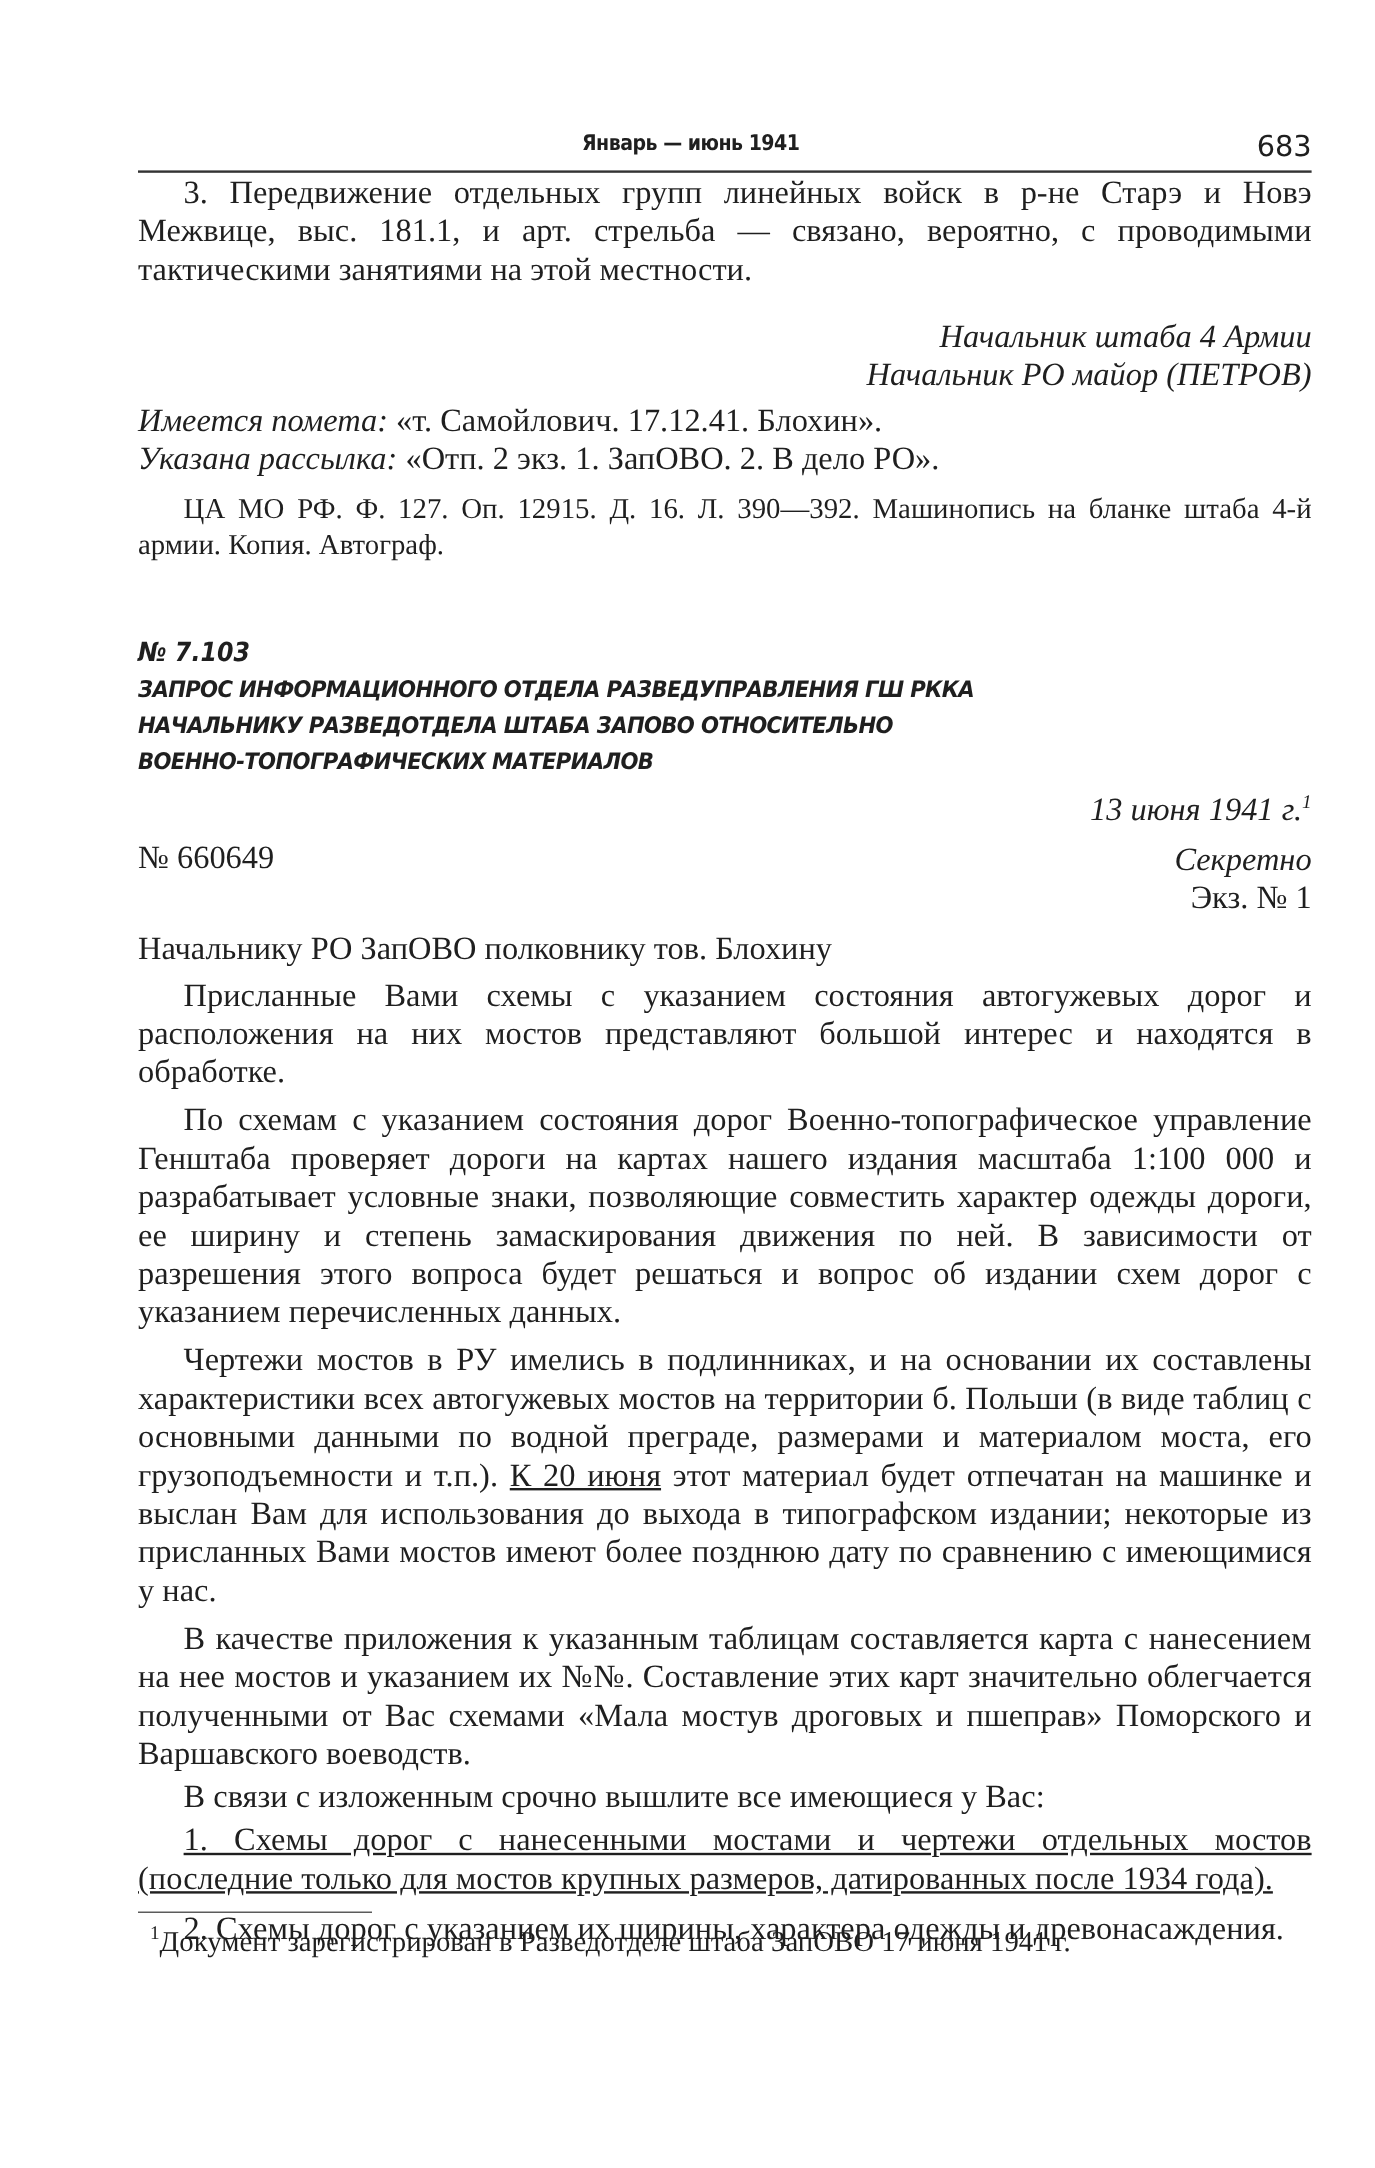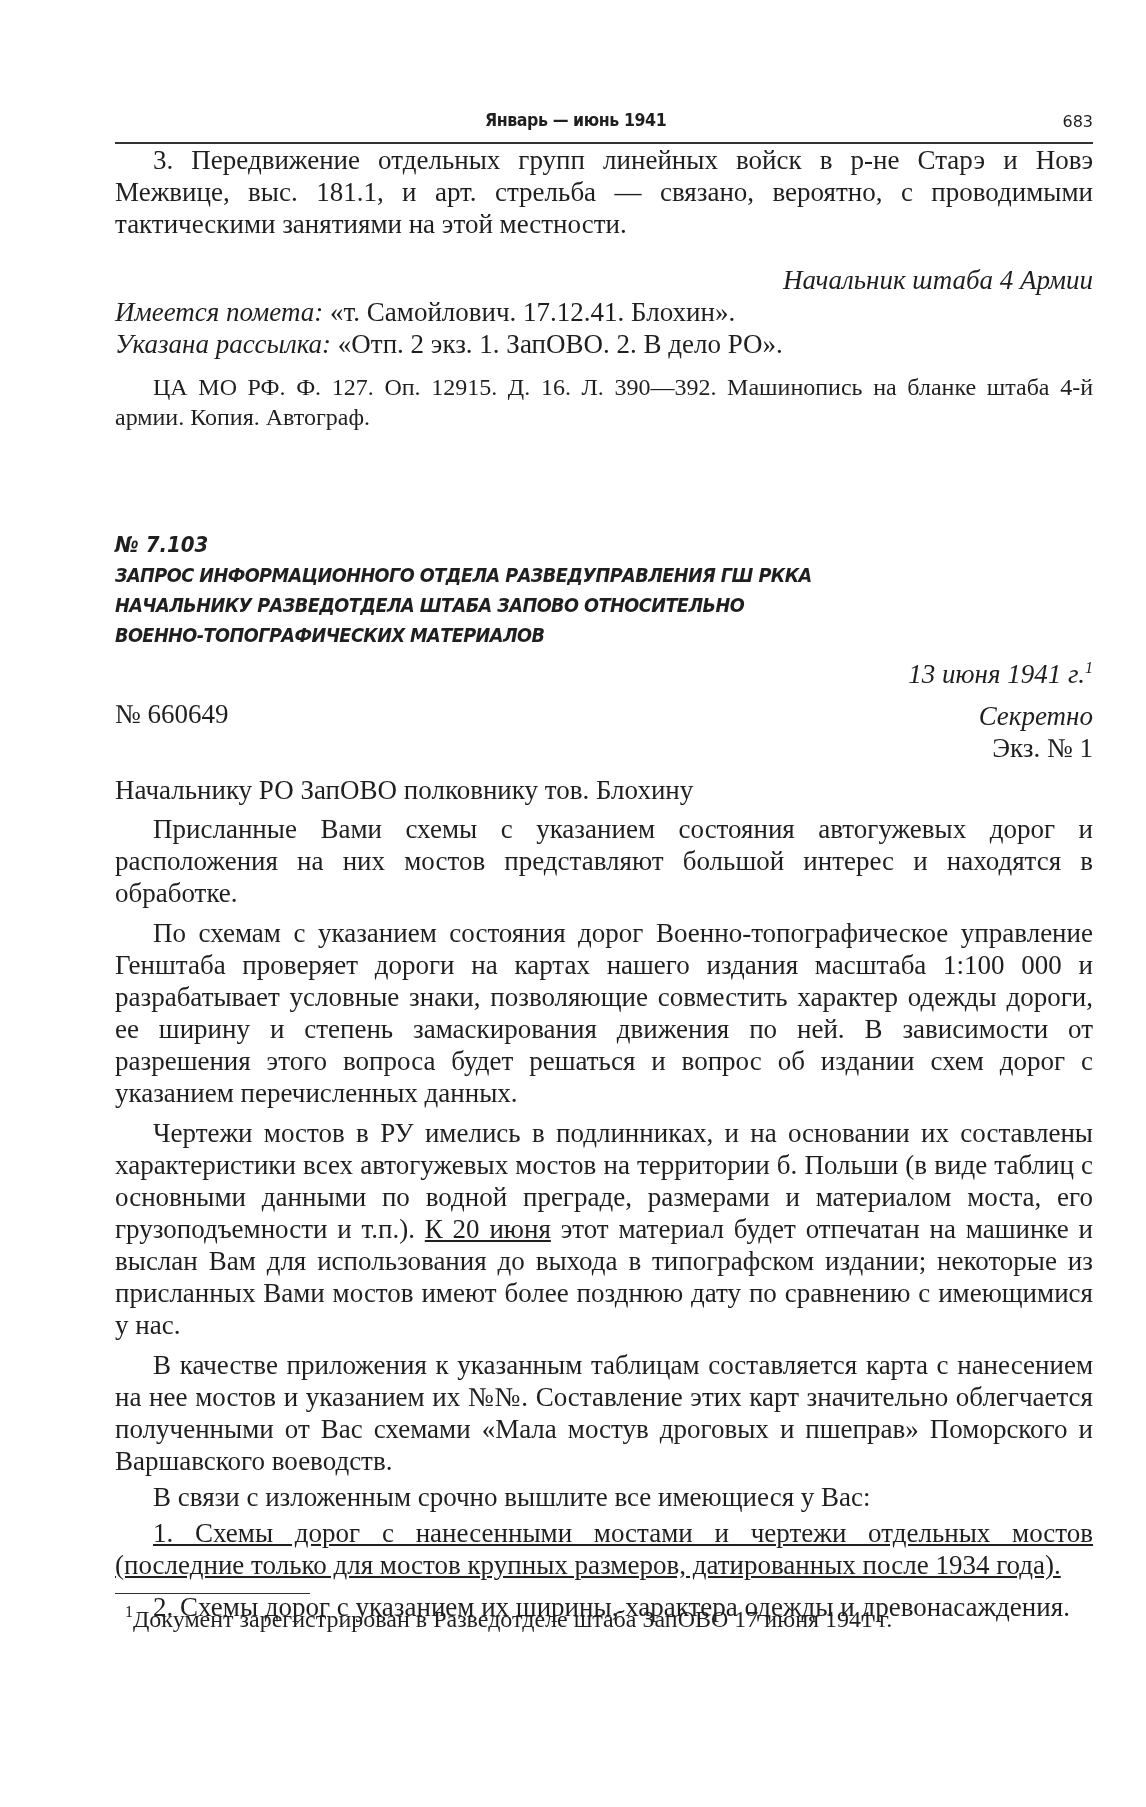--- a/index.html
+++ b/index.html
@@ -1,20 +1,20 @@
 <!DOCTYPE html>
 <html><head>
 <meta charset="utf-8">
 <style>
   html, body { margin: 0; padding: 0; background: #ffffff; }
   body { width: 1146px; height: 1807px; position: relative; overflow: hidden; color: #1f1f1f; }
   .page { position: absolute; left: 115px; top: 0; width: 978px; font-family: "Liberation Serif", serif; font-size: 27px; line-height: 32px; }
   .running-head { position: absolute; top: 108px; left: 0; width: 978px; height: 34px; border-bottom: 2px solid #333; font-family: "DejaVu Sans", sans-serif; }
   .running-title { position: absolute; left: 370px; bottom: 6px; font-size: 18px; font-weight: bold; letter-spacing: -0.5px; transform: scaleX(0.88); transform-origin: left bottom; }
-  .page-number { position: absolute; right: 0; bottom: 4px; font-size: 16px; font-weight: normal; }
+  .page-number { position: absolute; right: 0; bottom: 4px; font-size: 24px; font-weight: normal; }
   .block { position: absolute; left: 0; width: 978px; }
   p { margin: 0; text-align: justify; }
   .indent { text-indent: 38px; }
   .right { text-align: right; }
   .it { font-style: italic; }
   .small { font-size: 24px; line-height: 30px; }
   .doc-num { font-family: "DejaVu Sans", sans-serif; font-weight: bold; font-size: 22px; line-height: 30px; transform: scaleX(0.9); transform-origin: left; }
   .doc-title { font-family: "DejaVu Sans", sans-serif; font-weight: bold; font-size: 19px; line-height: 30px; letter-spacing: -0.6px; transform: scaleX(0.93); transform-origin: left; white-space: nowrap; }
   .row { display: flex; justify-content: space-between; }
   .u { text-decoration: underline; }
@@ -27,20 +27,21 @@
 <div class="page">
 
   <div class="running-head">
     <span class="running-title">Январь — июнь 1941</span>
     <span class="page-number">683</span>
   </div>
 
   <div class="block" style="top:144px;">
     <p class="indent" style="margin-bottom:24px;">3. Передвижение отдельных групп линейных войск в р-не Старэ и Новэ Межвице, выс. 181.1, и арт. стрельба — связано, вероятно, с проводимыми тактическими занятиями на этой местности.</p>
     <p class="right it">Начальник штаба 4 Армии</p>
+    <p class="right it" style="margin-bottom:6px;">Начальник РО майор (ПЕТРОВ)</p>
     <p style="text-align:left;"><span class="it">Имеется помета:</span><span> «т. Самойлович. 17.12.41. Блохин».</span></p>
     <p style="text-align:left; margin-bottom:12px;"><span class="it">Указана рассылка:</span><span> «Отп. 2 экз. 1. ЗапОВО. 2. В дело РО».</span></p>
     <p class="indent small">ЦА МО РФ. Ф. 127. Оп. 12915. Д. 16. Л. 390—392. Машинопись на бланке штаба 4-й армии. Копия. Автограф.</p>
   </div>
 
   <div class="block" style="top:530px;font-style:italic;">
     <div class="doc-num">№ 7.103</div>
     <div class="doc-title">ЗАПРОС ИНФОРМАЦИОННОГО ОТДЕЛА РАЗВЕДУПРАВЛЕНИЯ ГШ РККА</div>
     <div class="doc-title">НАЧАЛЬНИКУ РАЗВЕДОТДЕЛА ШТАБА ЗАПОВО ОТНОСИТЕЛЬНО</div>
     <div class="doc-title">ВОЕННО-ТОПОГРАФИЧЕСКИХ МАТЕРИАЛОВ</div>

